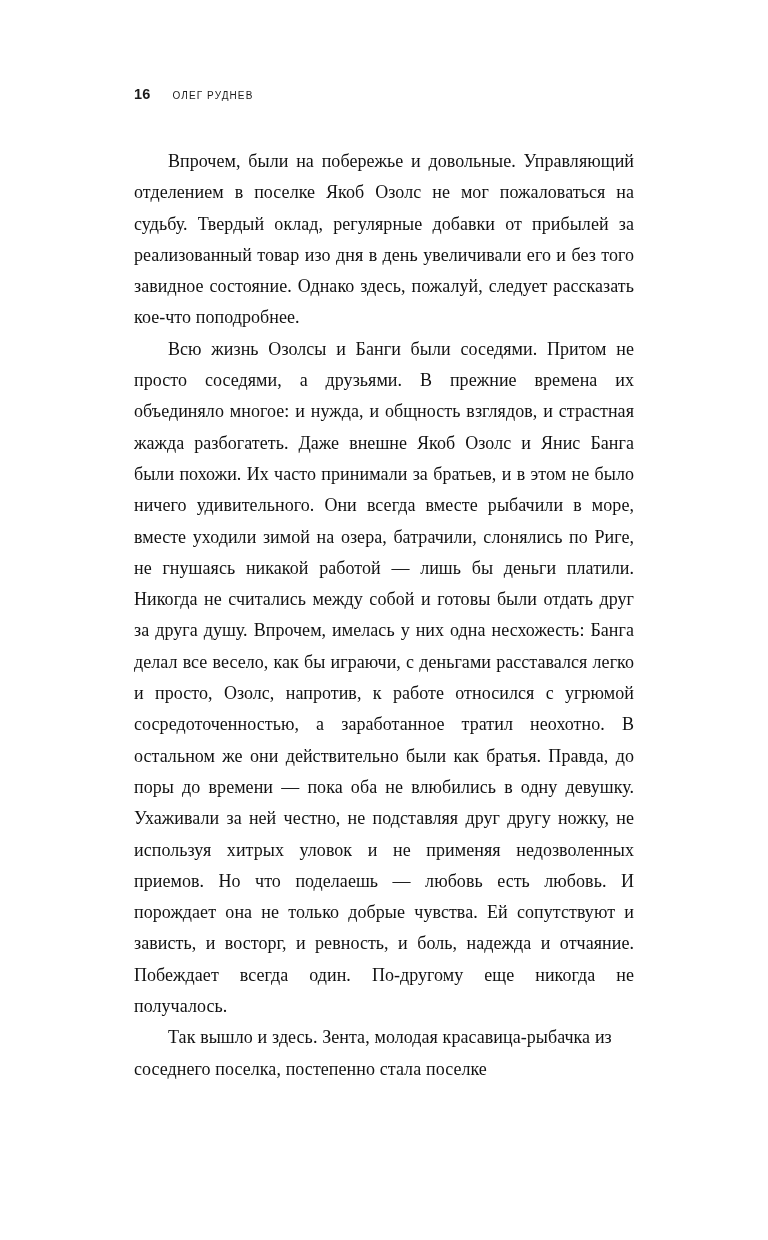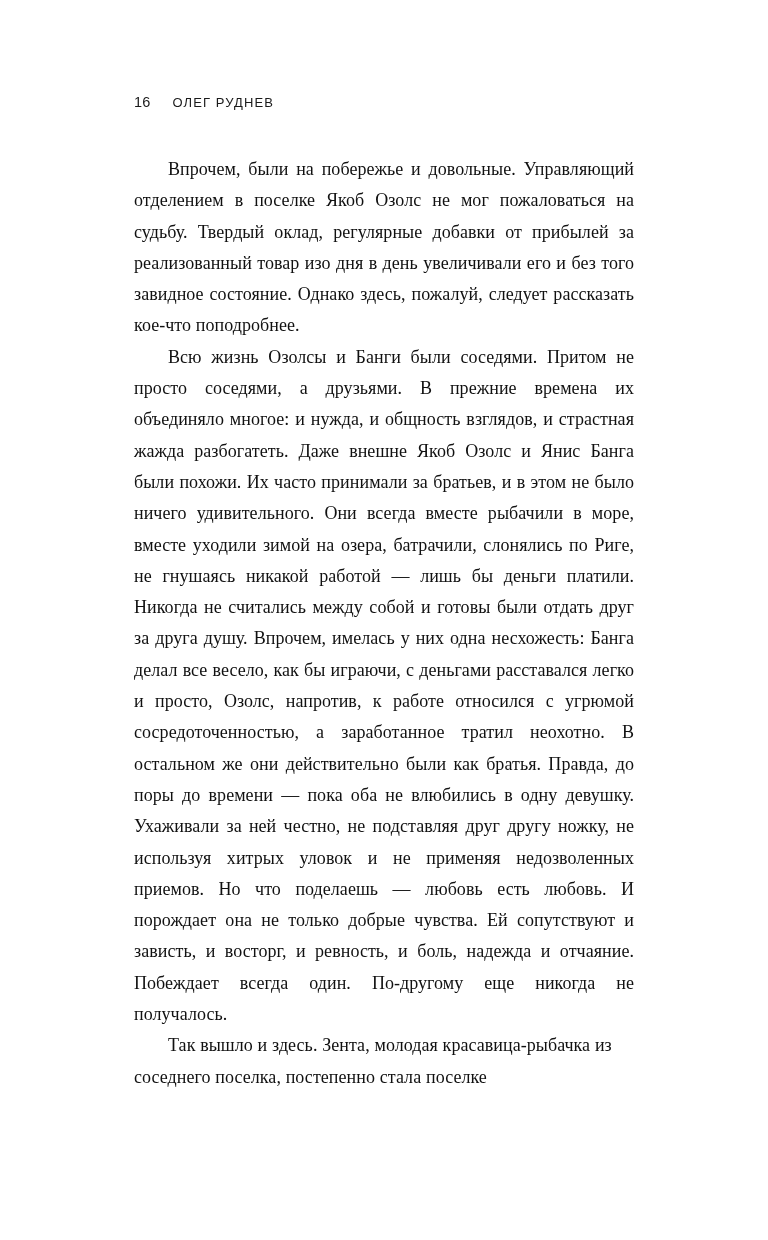--- a/index.html
+++ b/index.html
@@ -32,29 +32,28 @@
   .running-head {
     display: flex;
     align-items: baseline;
     font-family: "Liberation Sans", "DejaVu Sans", sans-serif;
     font-size: 13.5px;
     letter-spacing: 0.6px;
     color: #1a1a1a;
     margin-bottom: 44px;
   }
   .folio {
-    font-weight: 400;
+    font-weight: 700;
     font-size: 14.5px;
     letter-spacing: 0.2px;
     margin-right: 22px;
-    margin-top: 8px;
   }
   .author-name {
     font-weight: 400;
-    font-size: 13px;
+    font-size: 10px;
     letter-spacing: 1.1px;
     text-transform: uppercase;
   }
   .body-text p {
     margin: 0;
     font-size: 18px;
     line-height: 31.3px;
     text-align: justify;
     text-indent: 34px;
     letter-spacing: 0.05px;

